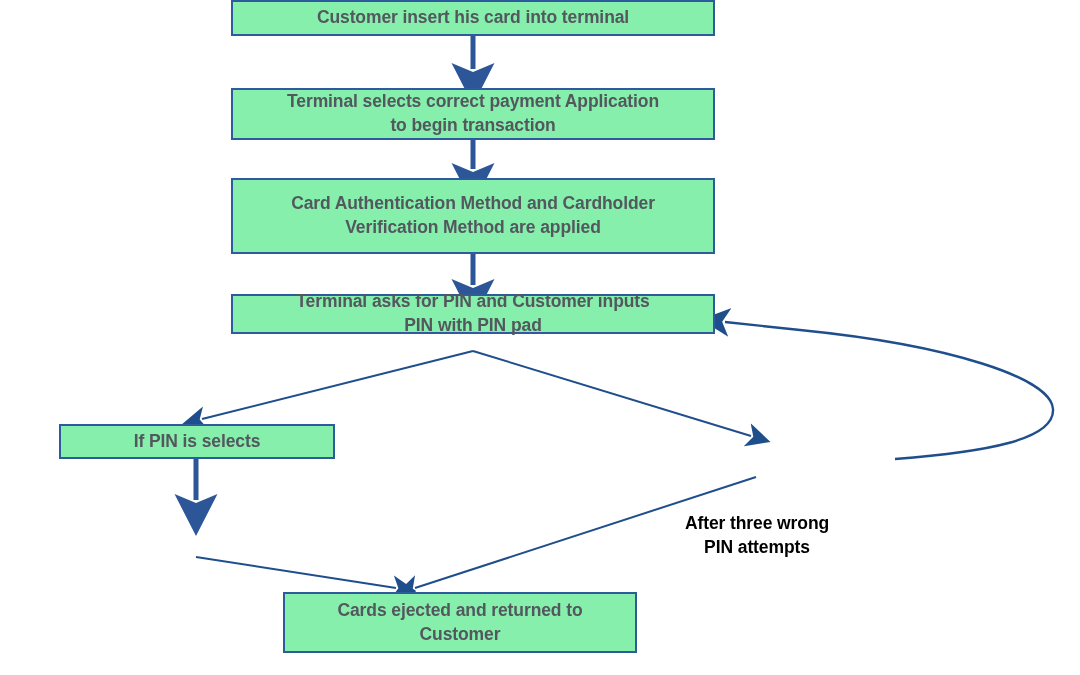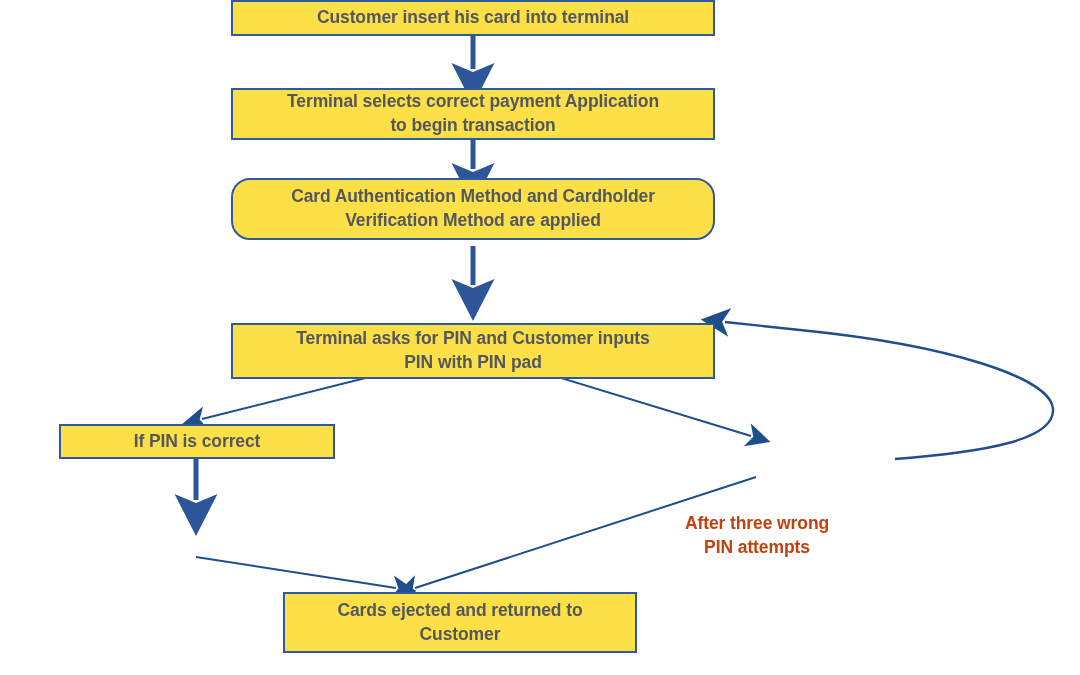--- a/index.html
+++ b/index.html
@@ -21,41 +21,41 @@
     position: absolute;
     left: 0;
     top: 0;
     width: 1080px;
     height: 675px;
     pointer-events: none;
   }
   .node {
     position: absolute;
     box-sizing: border-box;
-    background: #fde047;
+    background: #86efac;
     border: 2px solid #2e5b9e;
     display: flex;
     align-items: center;
     justify-content: center;
     text-align: center;
     color: #53575e;
     font-weight: bold;
     font-size: 17.5px;
     line-height: 1.35;
     letter-spacing: -0.1px;
     padding: 2px 20px;
     z-index: 2;
   }
   .node-label {
     display: block;
     white-space: pre-line;
   }
   .annotation {
     position: absolute;
-    color: #c2410c;
+    color: #000000;
     font-weight: bold;
     font-size: 17.5px;
     line-height: 1.35;
     text-align: center;
     white-space: pre-line;
     letter-spacing: -0.1px;
     z-index: 3;
   }
 </style>
 </head>
@@ -107,32 +107,32 @@
 
   <div class="node" style="left:231px; top:0px; width:484px; height:36px;">
     <span class="node-label">Customer insert his card into terminal</span>
   </div>
 
   <div class="node" style="left:231px; top:78px; width:484px; height:52px;margin-top:10px;">
     <span class="node-label">Terminal selects correct payment Application
 to begin transaction</span>
   </div>
 
-  <div class="node" style="left:231px; top:178px; width:484px; height:62px;border-radius:19px;">
+  <div class="node" style="left:231px; top:178px; width:484px; height:76px;">
     <span class="node-label">Card Authentication Method and Cardholder
 Verification Method are applied</span>
   </div>
 
-  <div class="node" style="left:231px; top:294px; width:484px; height:56px;margin-top:29px;">
+  <div class="node" style="left:231px; top:294px; width:484px; height:40px;">
     <span class="node-label">Terminal asks for PIN and Customer inputs
 PIN with PIN pad</span>
   </div>
 
   <div class="node" style="left:59px; top:424px; width:276px; height:35px;">
-    <span class="node-label">If PIN is correct</span>
+    <span class="node-label">If PIN is selects</span>
   </div>
 
 
 
   <div class="node" style="left:283px; top:592px; width:354px; height:61px;">
     <span class="node-label">Cards ejected and returned to
 Customer</span>
   </div>
 
   <div class="annotation" style="left:662px; top:512px; width:190px;">After three wrong

